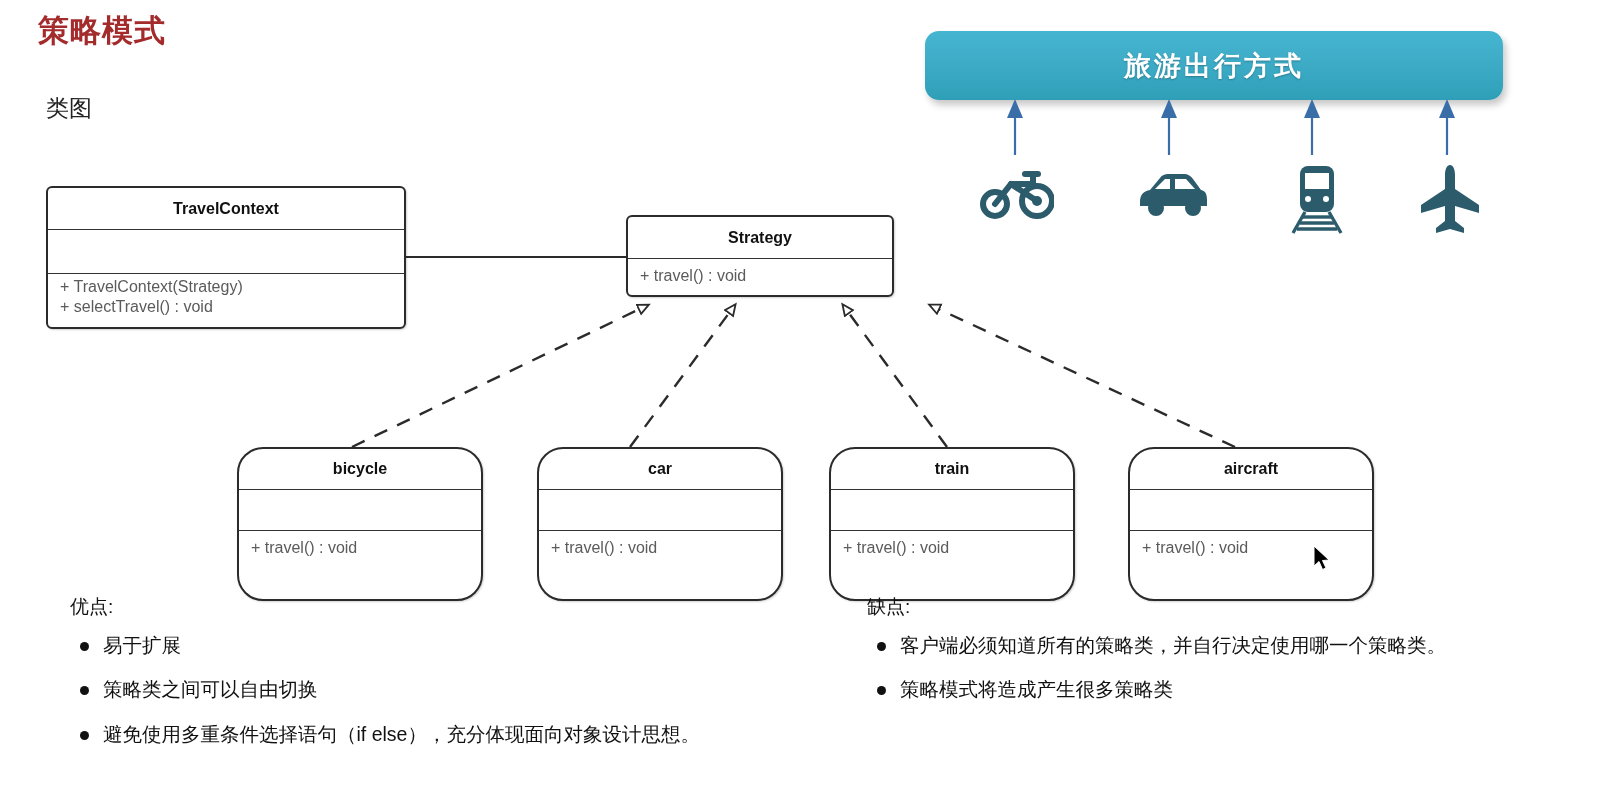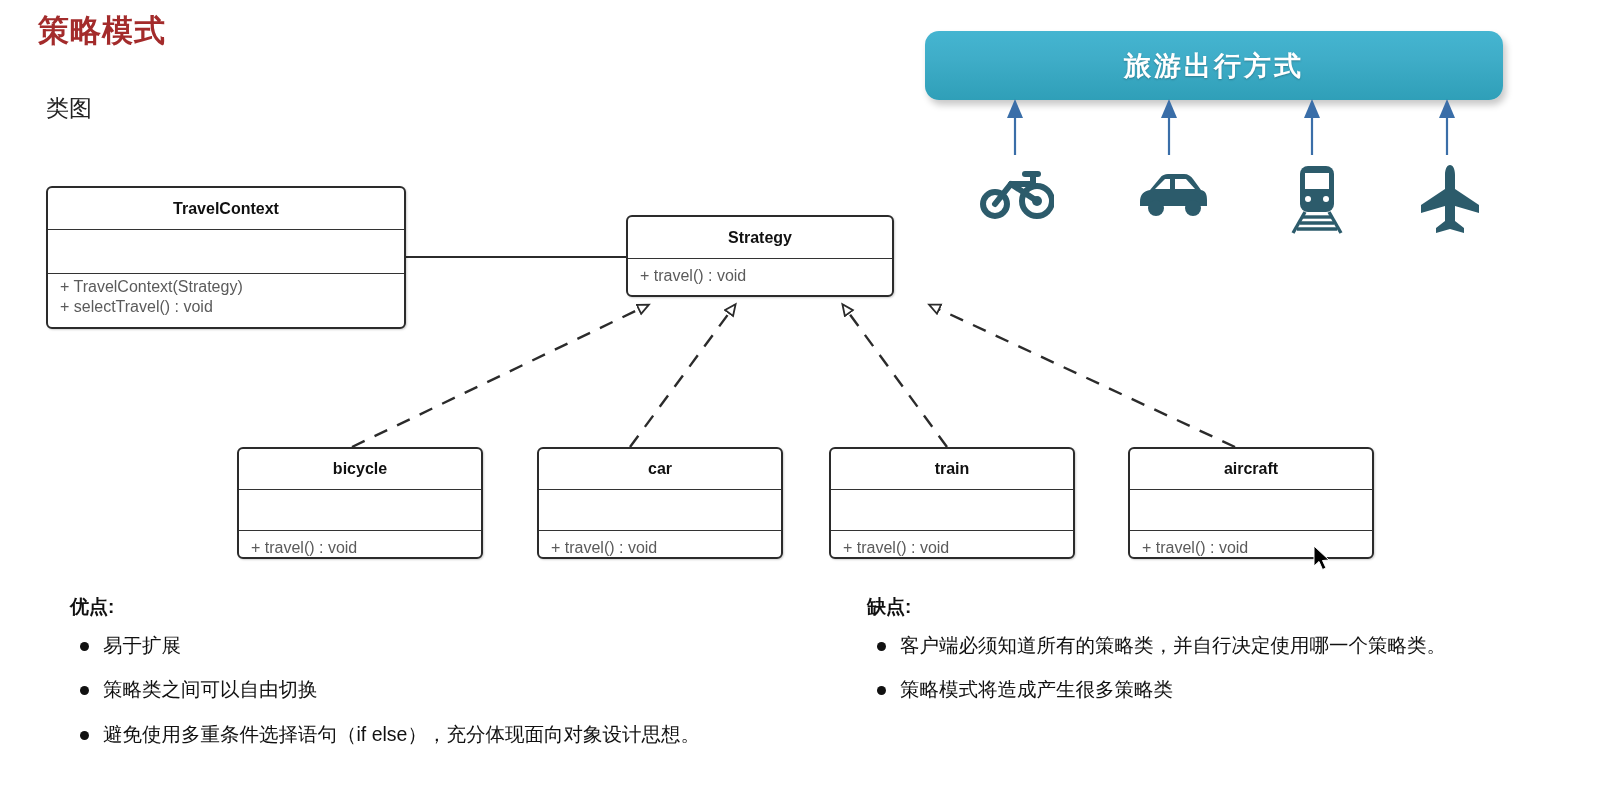--- a/index.html
+++ b/index.html
@@ -63,21 +63,21 @@
   
   #box-travelcontext { left: 46px;  top: 186px; width: 360px; height: 143px; }
   #box-travelcontext .uml-title  { height: 42px; }
   #box-travelcontext .uml-mid    { height: 44px; }
   #box-travelcontext .uml-method { height: 55px; padding-top: 3px; }
 
   #box-strategy { left: 626px; top: 215px; width: 268px; height: 82px; }
   #box-strategy .uml-title  { height: 42px; }
   #box-strategy .uml-method { height: 40px; padding-top: 7px; }
 
-  .box-sub { top: 447px; width: 246px; height: 112px; }
+  .box-sub { top: 447px; width: 246px; height: 154px; border-radius: 26px; }
   .box-sub .uml-title  { height: 41px; }
   .box-sub .uml-mid    { height: 41px; }
   .box-sub .uml-method { height: 40px; padding-top: 7px; }
   #box-bicycle  { left: 237px; }
   #box-car      { left: 537px; }
   #box-train    { left: 829px; }
   #box-aircraft { left: 1128px; }
 
   
   #connectors {
@@ -108,21 +108,21 @@
   #icon-bicycle  { left: 980px;  top: 166px; }
   #icon-car      { left: 1134px; top: 170px; }
   #icon-train    { left: 1288px; top: 163px; }
   #icon-plane    { left: 1419px; top: 163px; }
 
   
   .list-col { position: absolute; }
   #col-pros { left: 70px;  top: 594px; width: 740px; }
   #col-cons { left: 847px; top: 594px; width: 700px; margin-left: 20px; }
   .list-head {
-    font-size: 19px; font-weight: 700; color: #111;
+    font-size: 19px; font-weight: 400; color: #111;
     margin-bottom: 13px;
   }
   .bullet-row {
     display: flex; align-items: flex-start;
     margin: 0 0 20px 0;
   }
   .bullet-dot {
     flex: 0 0 auto;
     width: 9px; height: 9px;
     background: #111;

